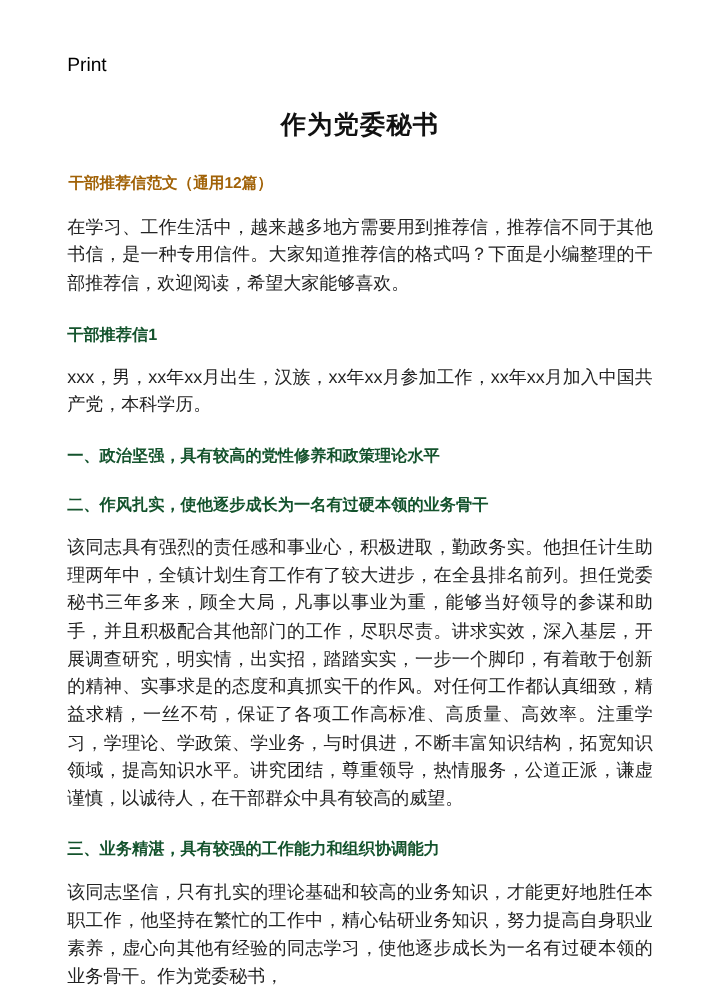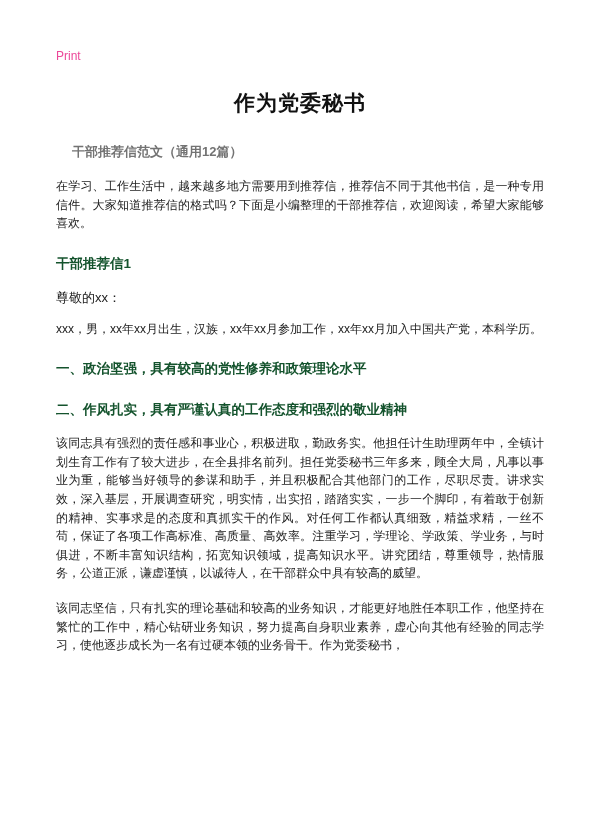--- a/index.html
+++ b/index.html
@@ -13,42 +13,42 @@
   }
   .page {
     width: 600px;
     min-height: 828px;
     margin: 0 auto;
     box-sizing: border-box;
     padding: 46px 56px 40px 56px;
     background: #ffffff;
   }
   .print-label {
-    font-size: 12px;
-    color: #ec4899;
+    font-size: 16px;
+    color: #000000;
     margin: 0 0 16px 0;
     cursor: pointer;
     display: inline-block;
   }
   .doc-title {
     font-size: 21px;
     font-weight: bold;
     color: #111111;
     text-align: center;
     margin: 10px 0 26px 0;
     letter-spacing: 1px;
   }
   .doc-subtitle {
     font-size: 13px;
     font-weight: bold;
-    color: #737373;
-    margin: 0 0 16px 16px;
+    color: #a16207;
+    margin: 0 0 16px 1px;
   }
   .para {
-    font-size: 12px;
+    font-size: 15px;
     line-height: 1.55;
     text-align: justify;
     color: #222222;
     margin: 0 0 16px 0;
   }
   .sec-heading {
     font-size: 13.5px;
     font-weight: bold;
     color: #14532d;
     margin: 22px 0 14px 0;
@@ -69,27 +69,27 @@
   <span class="print-label">Print</span>
 
   <h1 class="doc-title">作为党委秘书</h1>
 
   <div class="doc-subtitle">干部推荐信范文（通用12篇）</div>
 
   <p class="para">在学习、工作生活中，越来越多地方需要用到推荐信，推荐信不同于其他书信，是一种专用信件。大家知道推荐信的格式吗？下面是小编整理的干部推荐信，欢迎阅读，希望大家能够喜欢。</p>
 
   <h2 class="sec-heading">干部推荐信1</h2>
 
-  <p class="salutation">尊敬的xx：</p>
 
   <p class="para">xxx，男，xx年xx月出生，汉族，xx年xx月参加工作，xx年xx月加入中国共产党，本科学历。</p>
 
   <h2 class="sec-heading">一、政治坚强，具有较高的党性修养和政策理论水平</h2>
 
 
-  <h2 class="sec-heading">二、作风扎实，具有严谨认真的工作态度和强烈的敬业精神</h2>
+  <h2 class="sec-heading">二、作风扎实，使他逐步成长为一名有过硬本领的业务骨干</h2>
 
   <p class="para">该同志具有强烈的责任感和事业心，积极进取，勤政务实。他担任计生助理两年中，全镇计划生育工作有了较大进步，在全县排名前列。担任党委秘书三年多来，顾全大局，凡事以事业为重，能够当好领导的参谋和助手，并且积极配合其他部门的工作，尽职尽责。讲求实效，深入基层，开展调查研究，明实情，出实招，踏踏实实，一步一个脚印，有着敢于创新的精神、实事求是的态度和真抓实干的作风。对任何工作都认真细致，精益求精，一丝不苟，保证了各项工作高标准、高质量、高效率。注重学习，学理论、学政策、学业务，与时俱进，不断丰富知识结构，拓宽知识领域，提高知识水平。讲究团结，尊重领导，热情服务，公道正派，谦虚谨慎，以诚待人，在干部群众中具有较高的威望。</p>
 
+  <h2 class="sec-heading">三、业务精湛，具有较强的工作能力和组织协调能力</h2>
 
   <p class="para">该同志坚信，只有扎实的理论基础和较高的业务知识，才能更好地胜任本职工作，他坚持在繁忙的工作中，精心钻研业务知识，努力提高自身职业素养，虚心向其他有经验的同志学习，使他逐步成长为一名有过硬本领的业务骨干。作为党委秘书，</p>
 
 </div>
 
 </body></html>

